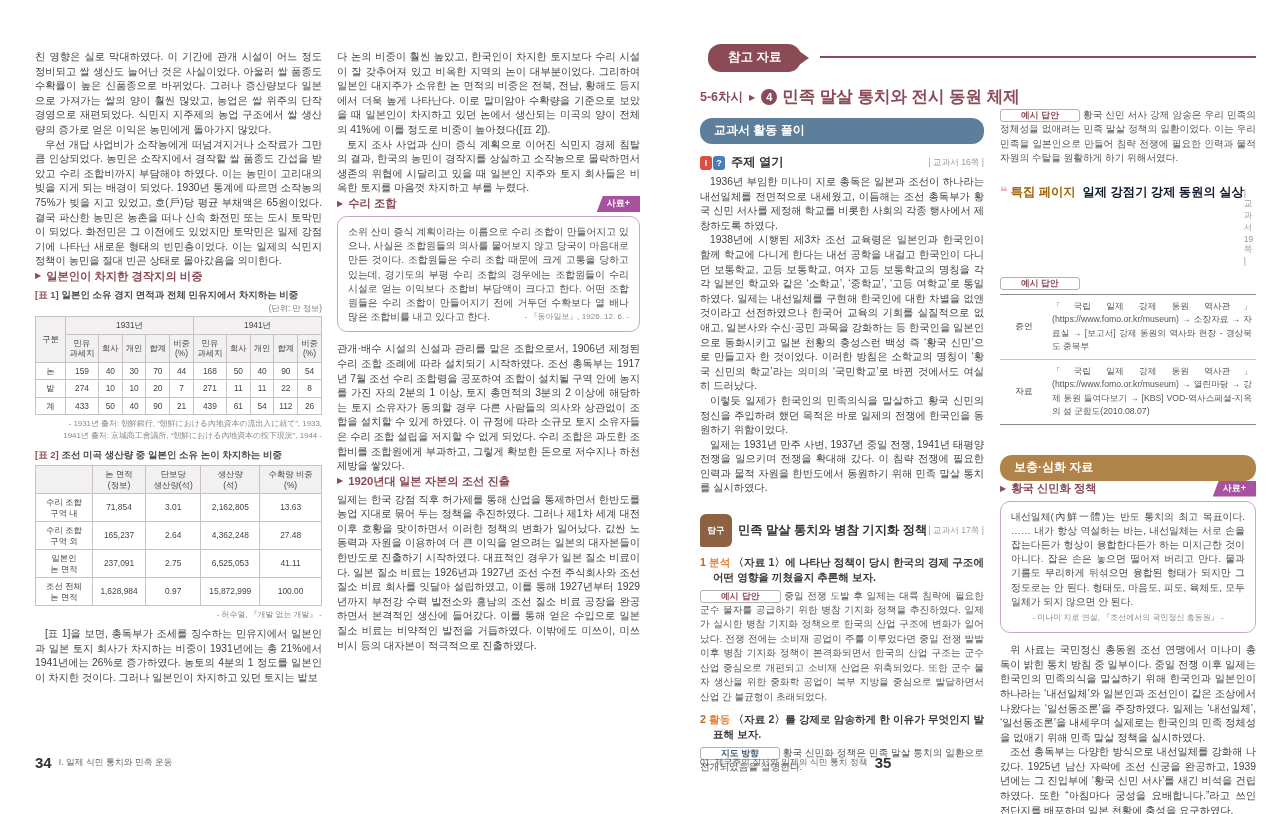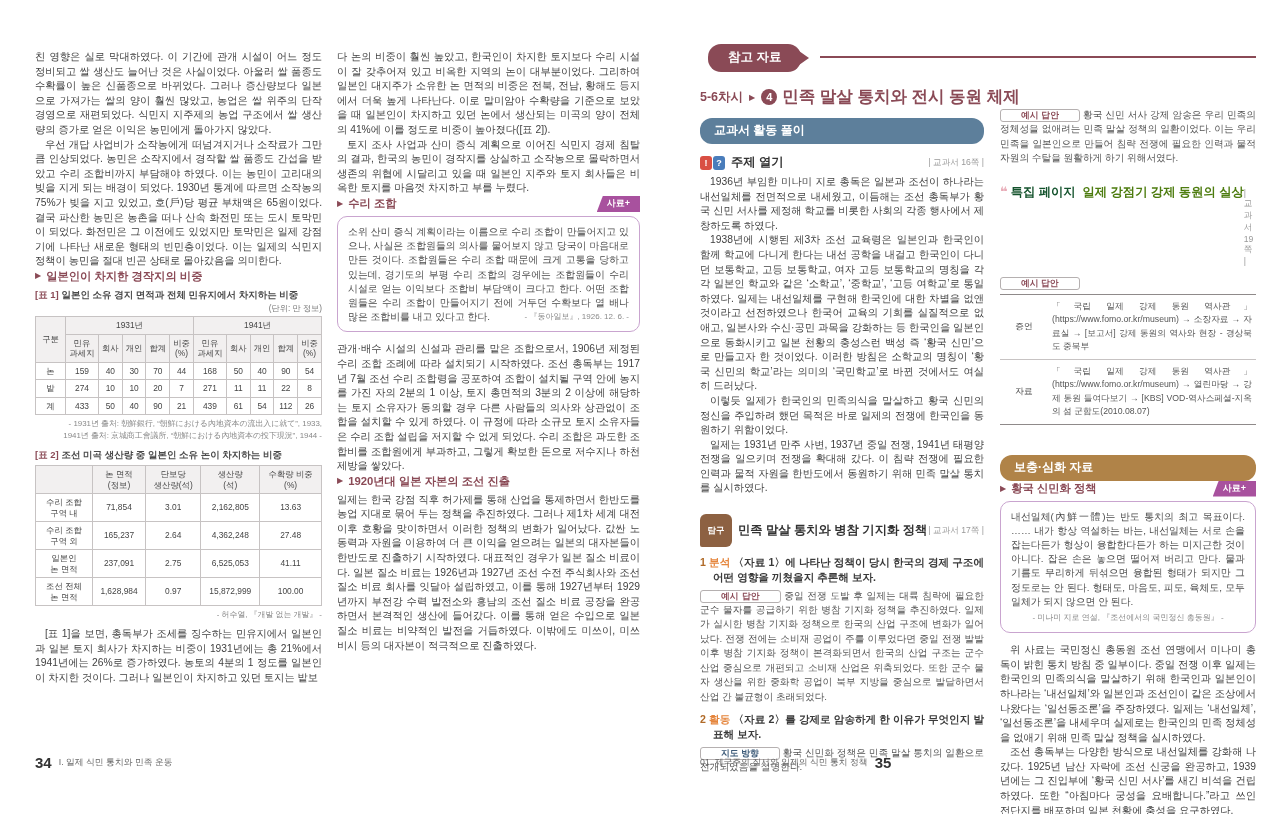--- a/index.html
+++ b/index.html
@@ -71,22 +71,22 @@
 
   .q{font-weight:bold;font-size:10.6px;color:#3a3a3a;line-height:14.8px;
      padding-left:13px;text-indent:-13px;text-align:justify;}
   .qnum{color:#b06a28;} .qlabel{color:#e5853c;}
   .ans{font-size:9.7px;line-height:14.4px;color:#555;text-align:justify;}
   .tagbox{border:1px solid #b5b0b0;border-radius:3px;padding:0 20px 1px;font-size:8.8px;font-weight:bold;white-space:nowrap;}
   .tagbox.red{color:#8a4a56;} .tagbox.blue{color:#3c5a78;}
 
   .special{display:flex;align-items:baseline;}
   .squo{color:#e8aab6;font-size:13px;font-weight:bold;margin-right:3px;}
-  .sp-label{color:#14532d;font-weight:bold;font-size:12.3px;margin-right:7px;white-space:nowrap;}
-  .sp-title{font-weight:bold;font-size:12.3px;color:#4d7c0f;white-space:nowrap;}
+  .sp-label{color:#a16207;font-weight:bold;font-size:12.3px;margin-right:7px;white-space:nowrap;}
+  .sp-title{font-weight:bold;font-size:12.3px;color:#0f172a;white-space:nowrap;}
 
   .qline{font-weight:bold;font-size:10.6px;color:#3a3a3a;line-height:14.8px;text-align:justify;
      padding-left:18px;text-indent:-18px;}
 
   .rtab{font-size:8.7px;color:#555;border-top:1.2px solid #8f8a8a;border-bottom:1.2px solid #8f8a8a;}
   .rtab th{width:46px;text-align:center;font-weight:normal;color:#444;border-bottom:1px solid #c7c3c3;}
   .rtab td{padding:5px 4px;line-height:1.55;border-bottom:1px solid #c7c3c3;text-align:justify;}
   .rtab tr:last-child th,.rtab tr:last-child td{border-bottom:none;}
 
   

